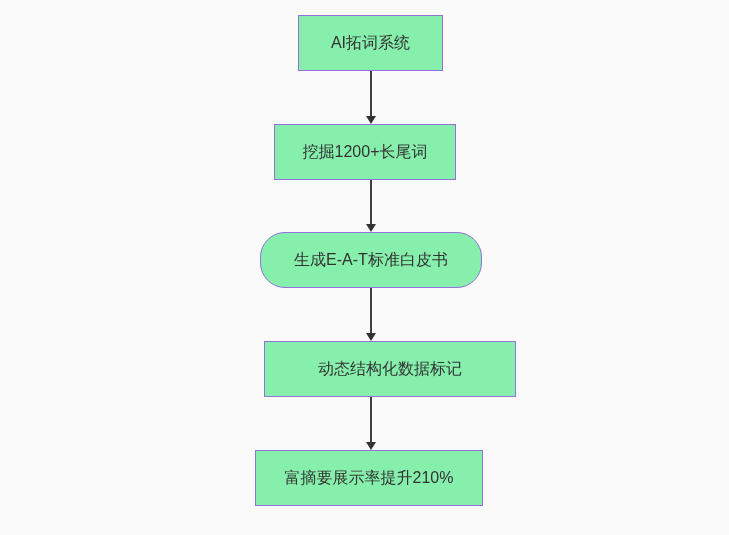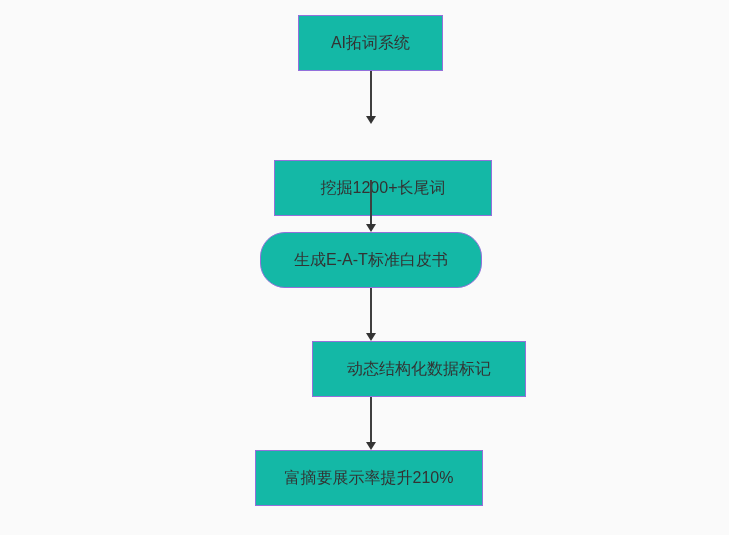--- a/index.html
+++ b/index.html
@@ -12,37 +12,37 @@
     overflow: hidden;
   }
   .canvas {
     position: relative;
     width: 729px;
     height: 535px;
   }
   .node {
     position: absolute;
     height: 56px;
-    background: #14b8a6;
+    background: #86efac;
     border: 1px solid #9370db;
     box-sizing: border-box;
     display: flex;
     align-items: center;
     justify-content: center;
   }
   .node .label {
     font-size: 16px;
     color: #333333;
     white-space: nowrap;
     line-height: 1;
   }
   .n1 { left: 298px; top: 15px;  width: 145px; }
-  .n2 { left: 274px; top: 124px; width: 218px; margin-top: 36px; }
+  .n2 { left: 274px; top: 124px; width: 182px; }
   .n3 { left: 260px; top: 232px; width: 222px; border-radius: 25px; }
-  .n4 { left: 264px; top: 341px; width: 214px; margin-left: 48px; }
+  .n4 { left: 264px; top: 341px; width: 252px; }
   .n5 { left: 255px; top: 450px; width: 228px; }
 
   .edge {
     position: absolute;
     left: 365px;
     width: 12px;
   }
   .e1 { top: 71px;  height: 53px; }
   .e2 { top: 180px; height: 52px; }
   .e3 { top: 288px; height: 53px; }

